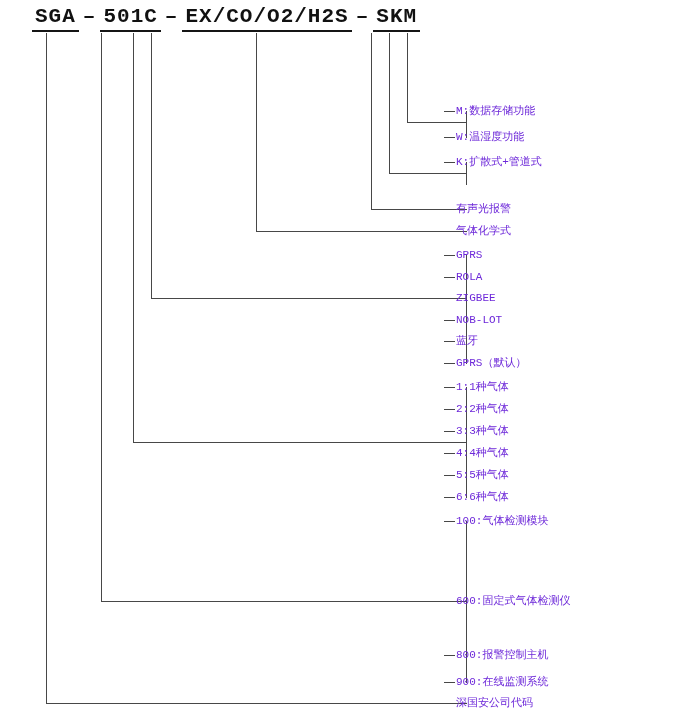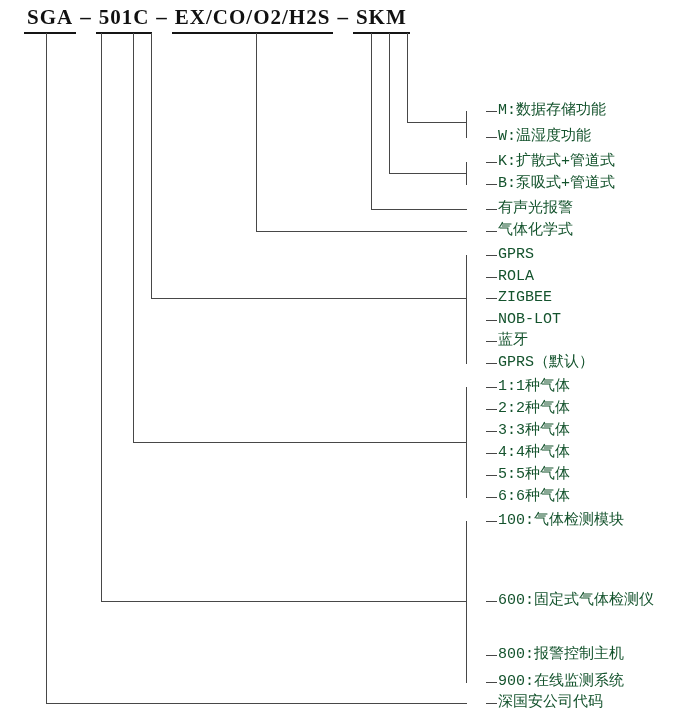--- a/index.html
+++ b/index.html
@@ -8,47 +8,47 @@
     position:relative;
     width:673px;
     height:719px;
     background:#ffffff;
     overflow:hidden;
     font-family:"Liberation Mono","DejaVu Sans Mono",monospace;
     color:#111;
   }
   .model {
     position:absolute;
-    left:24px;
+    left:32px;
     top:5px;
     display:flex;
     align-items:baseline;
-    font-family:Liberation Serif, serif;
+    font-family:Liberation Mono, monospace;
     font-weight:bold;
     font-size:21px;
     letter-spacing:1px;
     color:#111;
     white-space:nowrap;
   }
   .model .seg {
     border-bottom:2px solid #151515;
     padding:0 3px 2px 3px;
   }
   .model .sep { margin:0 4px; }
   .hline, .vline { position:absolute; background:#474747; }
   .hline { height:1px; }
   .vline { width:1px; }
   .label {
     position:absolute;
-    left:498px;
+    left:456px;
     height:18px;
     line-height:18px;
-    font-size:15px;
+    font-size:11px;
     white-space:nowrap;
-    color:#14532d;
+    color:#6d28d9;
   }
   .label::before {
     content:"";
     position:absolute;
     left:-12px;
     top:9px;
     width:11px;
     height:1px;
     background:#474747;
   }
@@ -89,21 +89,20 @@
   <div class="vline" style="left:466px; top:111px; height:27px;"></div>
   <div class="vline" style="left:466px; top:162px; height:23px;"></div>
   <div class="vline" style="left:466px; top:255px; height:109px;"></div>
   <div class="vline" style="left:466px; top:387px; height:111px;"></div>
   <div class="vline" style="left:466px; top:521px; height:162px;"></div>
 
   <div class="label" style="top:102px">M:数据存储功能</div>
   <div class="label" style="top:128px">W:温湿度功能</div>
 
   <div class="label" style="top:153px">K:扩散式+管道式</div>
-  <div class="label" style="top:175px">B:泵吸式+管道式</div>
 
   <div class="label" style="top:200px">有声光报警</div>
   <div class="label" style="top:222px">气体化学式</div>
 
   <div class="label" style="top:246px">GPRS</div>
   <div class="label" style="top:268px">ROLA</div>
   <div class="label" style="top:289px">ZIGBEE</div>
   <div class="label" style="top:311px">NOB-LOT</div>
   <div class="label" style="top:332px">蓝牙</div>
   <div class="label" style="top:354px">GPRS（默认）</div>

